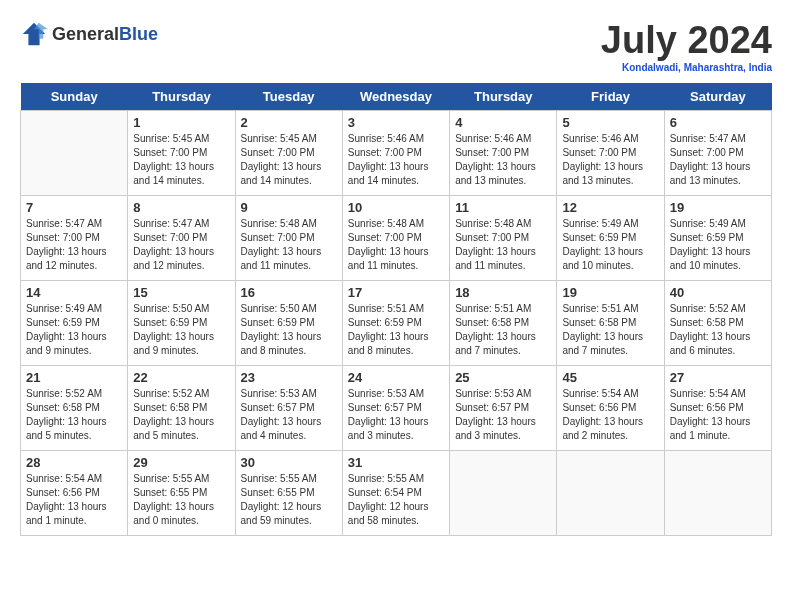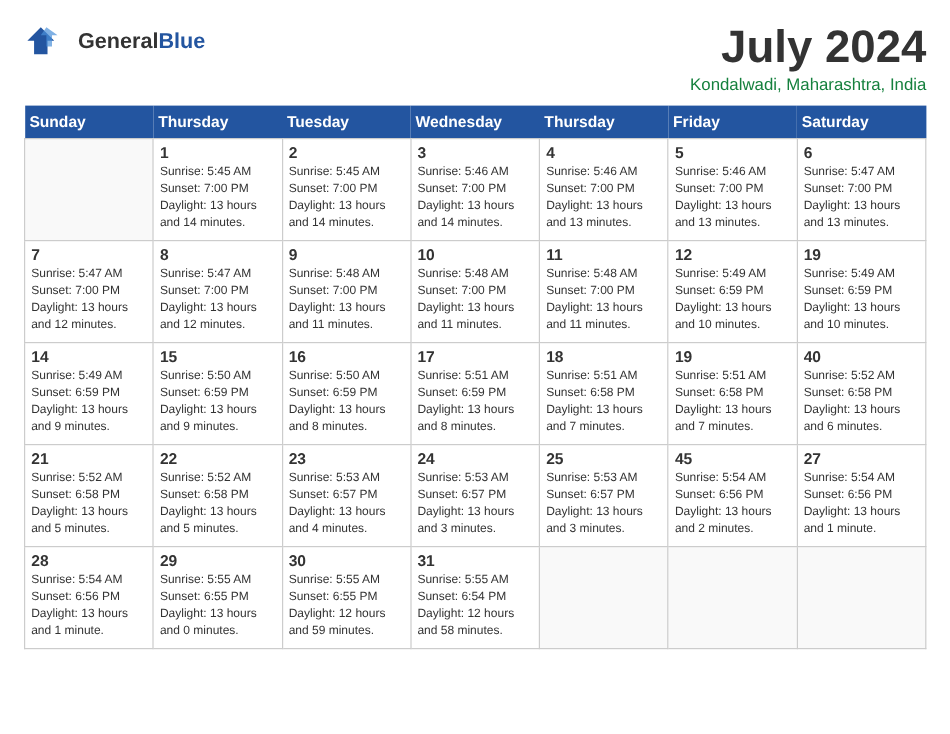--- a/index.html
+++ b/index.html
@@ -25,33 +25,34 @@
       text-align: right;
     }
     .title-month {
       font-size: 38px;
       font-weight: bold;
       color: #333;
       line-height: 1.1;
       text-align: right;
     }
     .title-location {
-      font-size: 14px;
-      color: #15803d;
+      font-size: 10px;
+      color: #1d4ed8;
+      font-weight: bold;
     }
     table {
       width: 100%;
       border-collapse: collapse;
       font-size: 11px;
     }
     thead tr th {
       background-color: #2355a0;
       color: #fff;
       padding: 6px 4px;
-      text-align: left;
+      text-align: center;
       font-size: 13px;
       font-weight: bold;
     }
     tbody tr td {
       border: 1px solid #ccc;
       vertical-align: top;
       padding: 4px 5px;
       height: 85px;
       width: 106px;
     }
@@ -71,21 +72,20 @@
       line-height: 1.4;
     }
     .logo-wrapper {
       display: flex;
       flex-direction: column;
       align-items: flex-start;
     }
     .logo-row {
       display: flex;
       align-items: center;
-      gap: 13px;
     }
   </style>
 </head>
 <body>
 
 <div class="header">
   <div class="logo-wrapper">
     <div class="logo-row">
       <svg class="logo-icon" viewBox="0 0 30 30" xmlns="http://www.w3.org/2000/svg">
         <polygon points="15,3 27,15 21,15 21,27 9,27 9,15 3,15" fill="#2355a0"></polygon>

